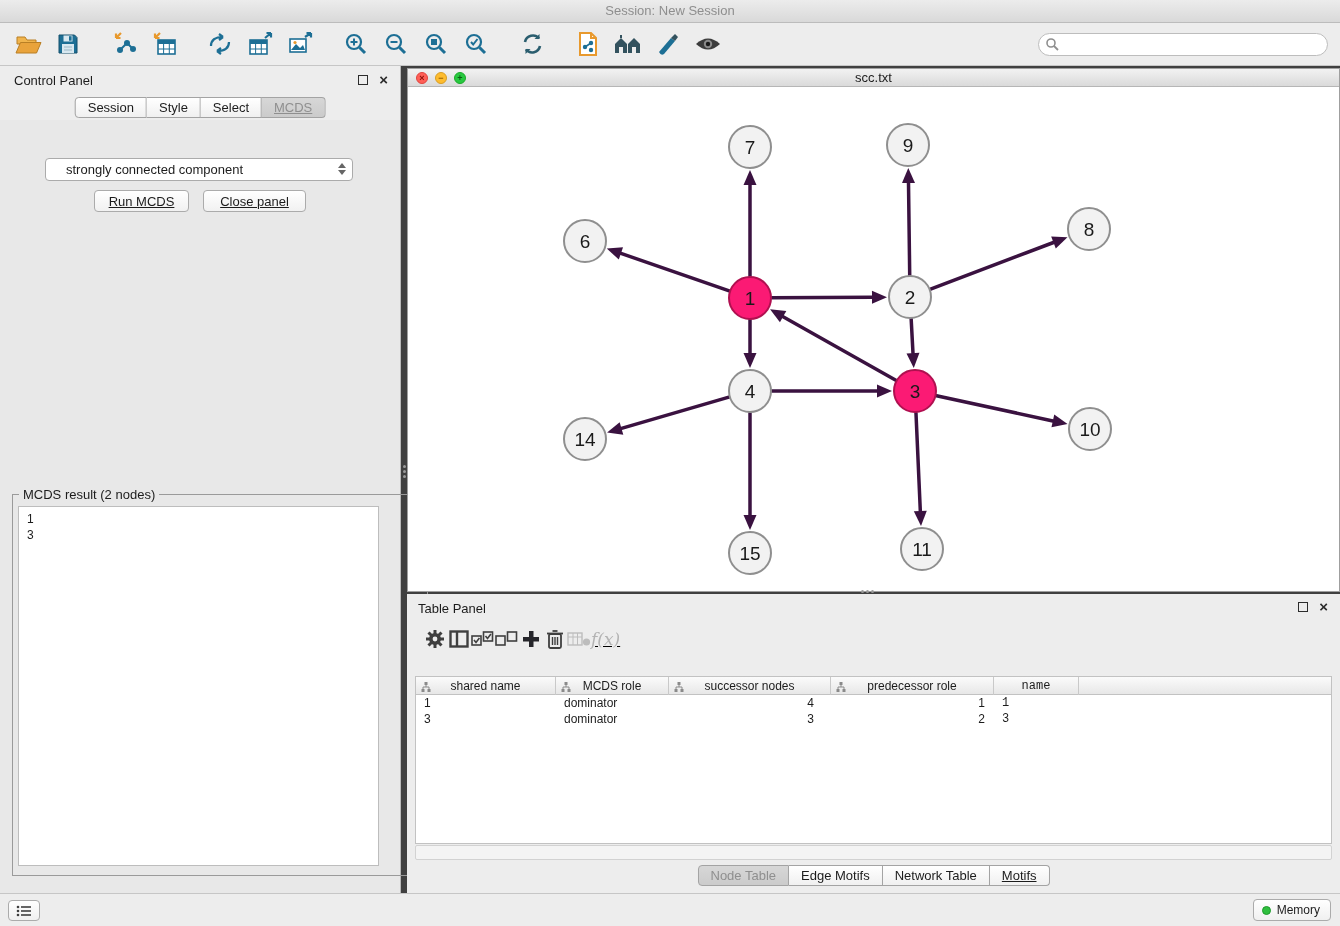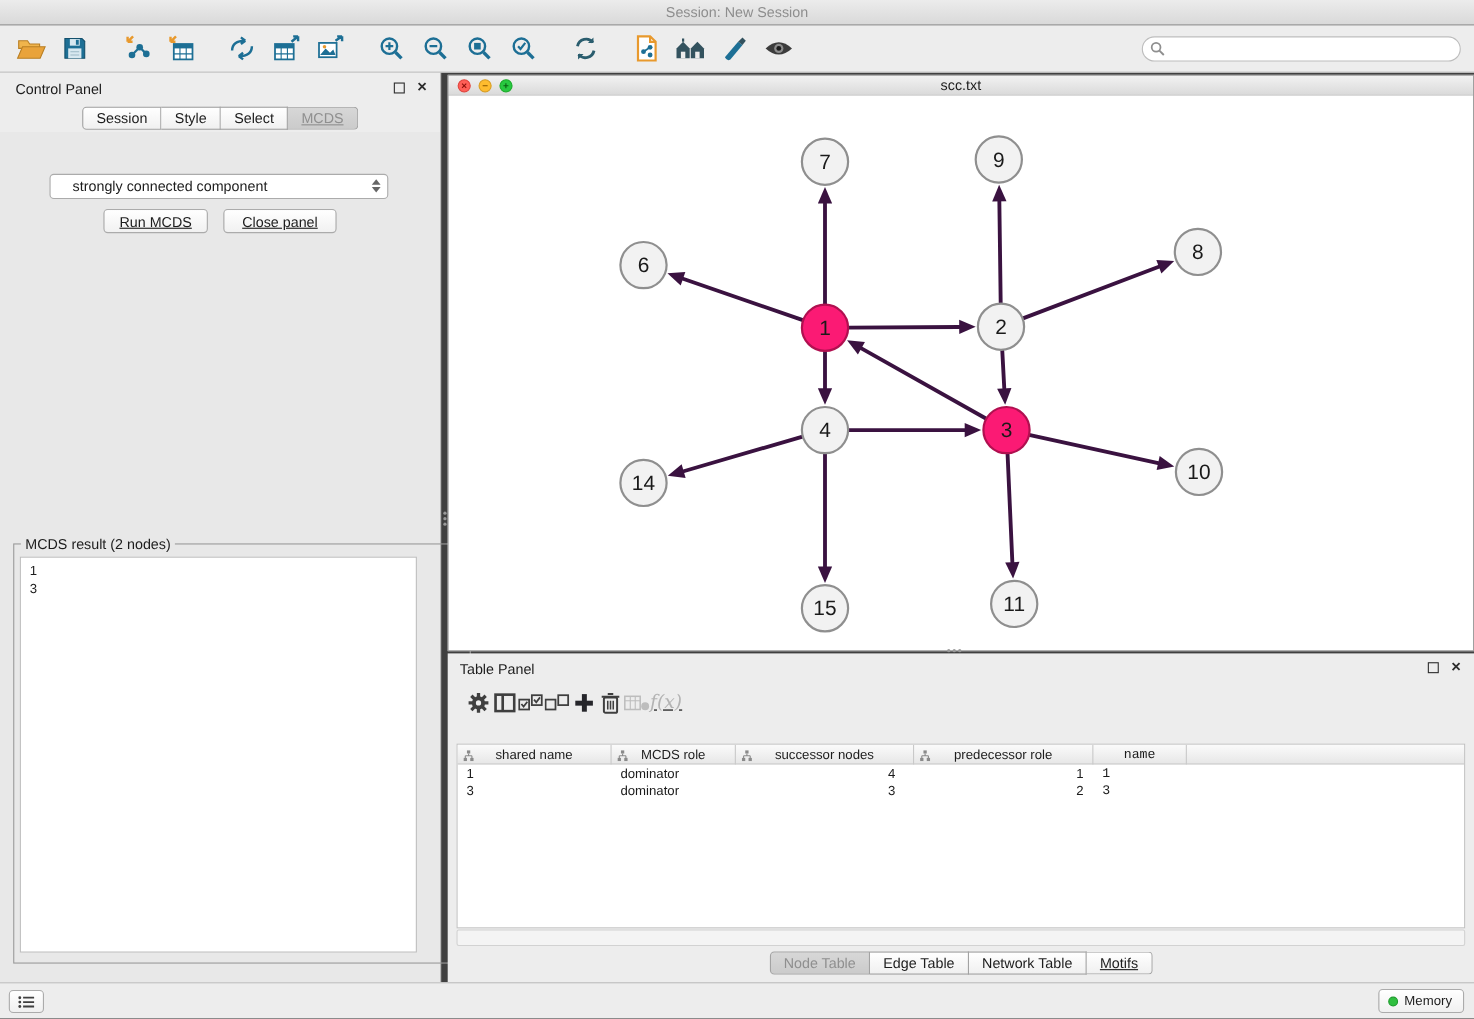--- a/index.html
+++ b/index.html
@@ -527,21 +527,21 @@
         <div class="td w3 num3">3</div>
         <div class="td w4 num4">2</div>
         <div class="td w5">3</div>
       </div>
     </div>
 
     <div class="hscroll"></div>
 
     <div class="seg-tabs table-tabs">
       <div class="seg active">Node Table</div>
-      <div class="seg">Edge Table</div>
+      <div class="seg">Edge Motifs</div>
       <div class="seg">Network Table</div>
       <div class="seg">Motifs</div>
     </div>
   </div>
 
   <div class="statusbar">
     <div class="sb-left-btn">
       <svg width="16" height="12" viewBox="0 0 16 12">
         <circle cx="2" cy="2" r="1.3" fill="#3f3f3f"></circle>
           <line x1="5" y1="2" x2="15" y2="2" stroke="#3f3f3f" stroke-width="1.6"></line>

